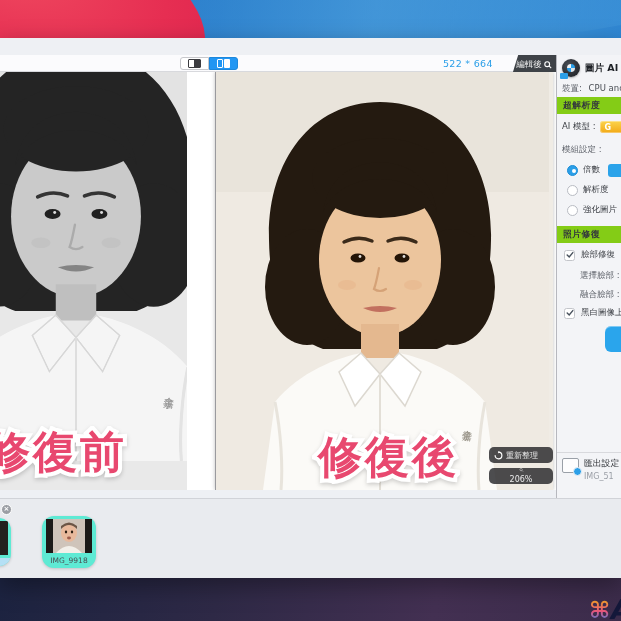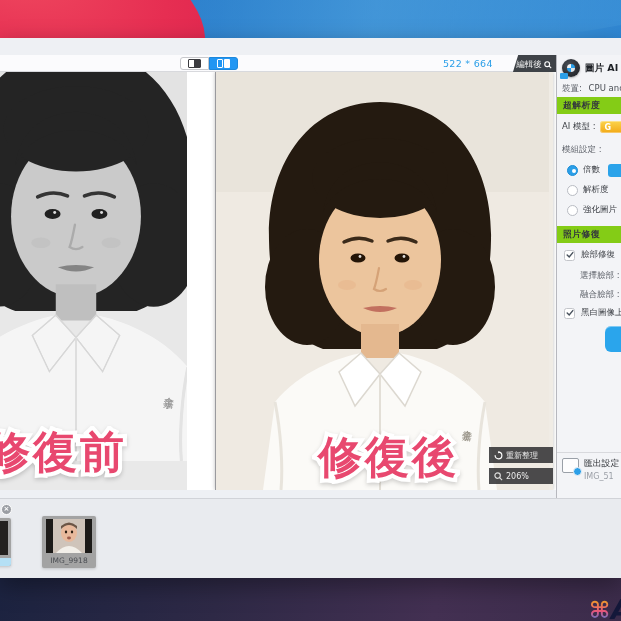--- a/index.html
+++ b/index.html
@@ -57,23 +57,23 @@
   .pane.after svg.portrait { position:absolute; left:-10px; top:0; width:348px; height:418px; }
 
   .big-label { position:absolute; font-size:44px; font-weight:800; letter-spacing:3px; line-height:1; }
   .big-label .stroke { position:absolute; left:0; top:0; color:#fff; -webkit-text-stroke:8px #fff;
     filter:drop-shadow(0 2px 2px rgba(0,0,0,.18)); }
   .big-label .fill { position:relative; color:#e8486f; }
   .label-before { left:-14px; top:358px; }
   .label-after  { left:318px; top:363px; }
 
   .cpill { position:absolute; left:489px; width:64px; height:16px; background:rgba(28,28,32,.78);
-    border-radius:0; color:#ececec; font-size:8px; display:flex; align-items:center; gap:3px; padding:0 5px; }
+    border-radius:5px; color:#ececec; font-size:8px; display:flex; align-items:center; gap:3px; padding:0 5px; }
   .cpill.refresh { top:375px; }
-  .cpill.zoomlvl { top:396px; }
+  .cpill.zoomlvl { top:396px;flex-direction:column; }
 
   
   .sidebar { position:absolute; left:556px; top:17px; width:65px; height:443px; background:#f3f4f7;
     border-left:1px solid #b7b8be; overflow:hidden; font-size:8.5px; color:#3c3f45; }
   .sb-header { position:absolute; left:5px; top:4px; display:flex; align-items:center; gap:5px; }
   .app-icon { width:18px; height:18px; border-radius:50%; background:radial-gradient(circle at 38% 35%,#4a4f57,#26292e 70%);
     position:relative; box-shadow:0 1px 2px rgba(0,0,0,.3); }
   .app-icon .lens { position:absolute; left:5px; top:5px; width:8px; height:8px; border-radius:50%;
     background:conic-gradient(#2b9fe8 0 25%, #dfe3e8 25% 50%, #2b9fe8 50% 75%, #f0f2f4 75% 100%); }
   .app-icon .photo { position:absolute; left:-2px; bottom:-2px; width:8px; height:6px; background:#2b9fe8; border-radius:1px; }
@@ -108,21 +108,21 @@
   .sb-sep { position:absolute; left:0; top:397px; width:65px; border-top:1px solid #d8d9dd; }
   .export-row { position:absolute; left:5px; top:403px; display:flex; gap:5px; align-items:flex-start; }
   .export-icon { width:17px; height:15px; border:1.6px solid #9aa0a8; border-radius:2px; position:relative; background:#fdfdfe; flex:0 0 auto; }
   .export-icon .gear { position:absolute; right:-4px; bottom:-4px; width:9px; height:9px; border-radius:50%;
     background:#2b9fe8; border:1.5px solid #f3f4f7; }
   .export-text .t { font-weight:normal; font-size:8.8px; color:#2b2e33; white-space:nowrap; }
   .export-text .f { font-size:8px; color:#9a9ea6; margin-top:2px; white-space:nowrap; }
 
   
   .filmstrip { position:absolute; left:0; top:460px; width:621px; height:80px; background:#e9ebef; border-top:1px solid #d1d3d8; }
-  .thumb-card { position:absolute; background:#a3a3a3; border-radius:2px; box-shadow:0 1px 3px rgba(0,0,0,.18); }
+  .thumb-card { position:absolute; background:#5eead4; border-radius:12px; box-shadow:0 1px 3px rgba(0,0,0,.18); }
   .thumb1 { left:-42px; top:19px; width:53px; height:48px; overflow:hidden; }
   .thumb1 .img { position:absolute; left:3px; top:3px; right:3px; height:34px; background:#23211f; }
   .thumb1 .sel { position:absolute; left:0; bottom:0; width:100%; height:8px; background:#b5e0f5; }
   .close-badge { position:absolute; left:1px; top:5px; width:11px; height:11px; border-radius:50%;
     background:#9b9ea4; border:1.5px solid #fff; color:#fff; font-size:7px; line-height:8px; text-align:center; font-weight:bold; }
   .thumb2 { left:42px; top:17px; width:54px; height:52px; }
   .thumb2 .img { position:absolute; left:4px; top:3px; width:46px; height:34px; overflow:hidden; }
   .thumb2 .cap { position:absolute; left:0; bottom:3px; width:100%; text-align:center; font-size:7.5px; color:#4a4d52; }
 
   .hidden-defs { position:absolute; width:0; height:0; overflow:hidden; }

